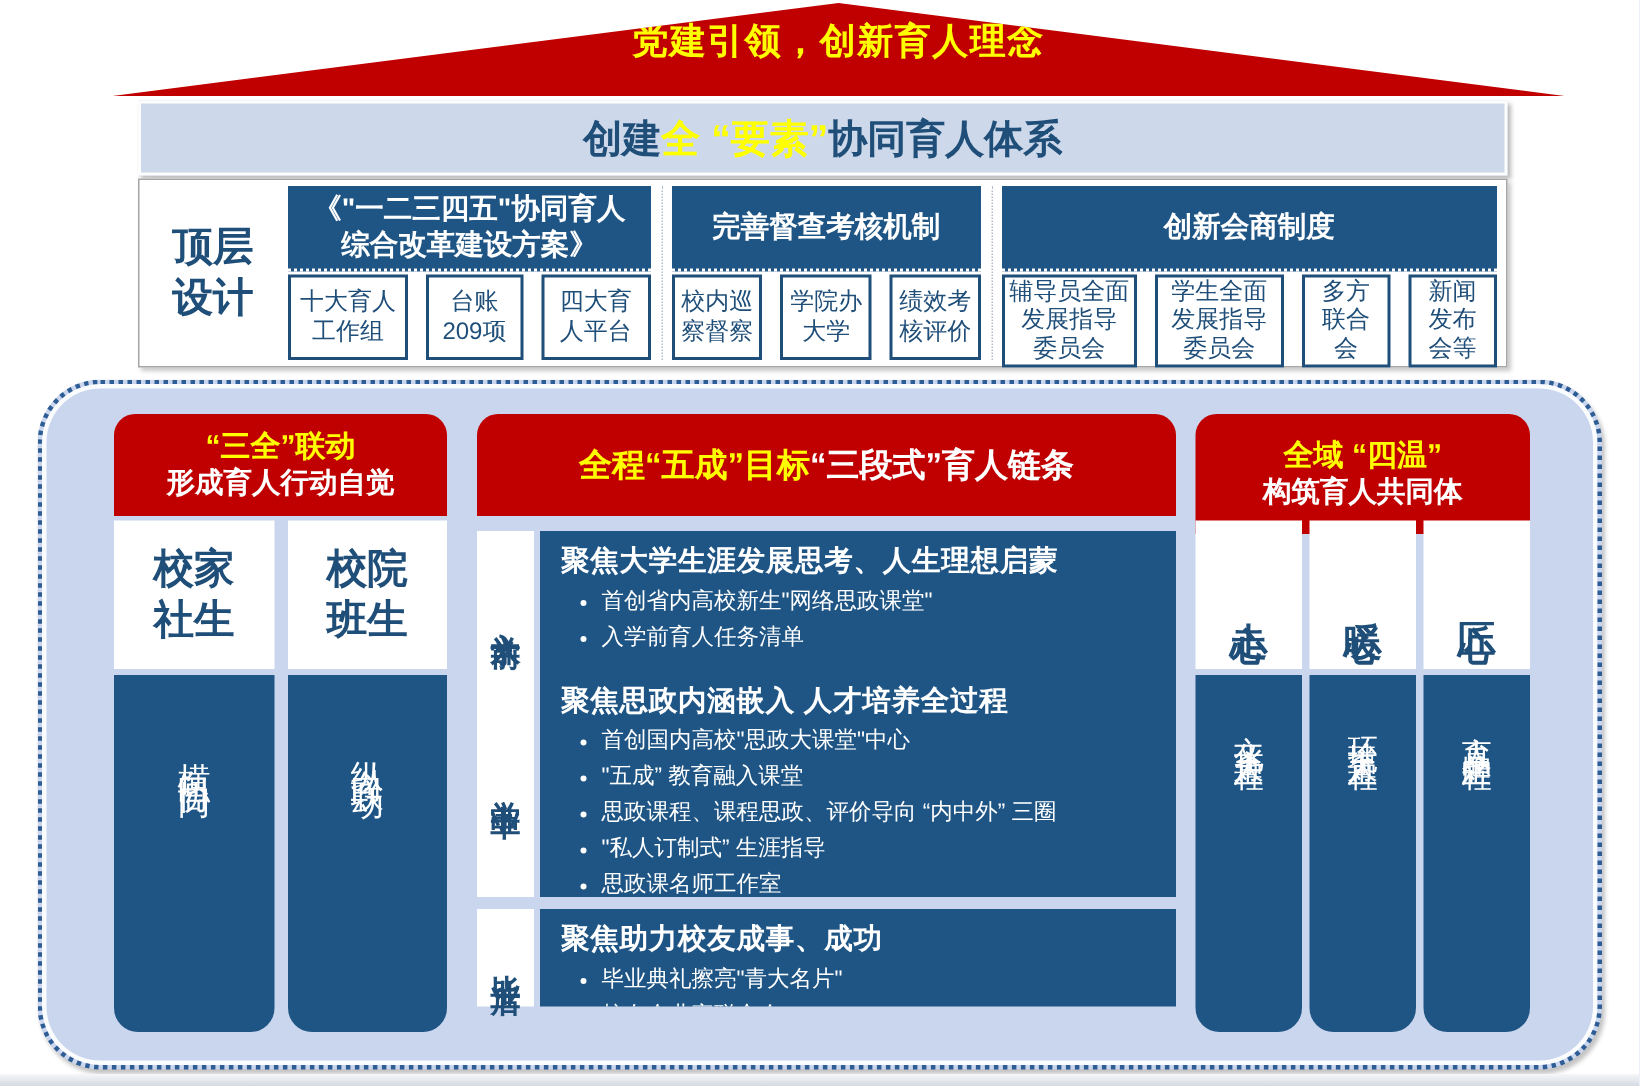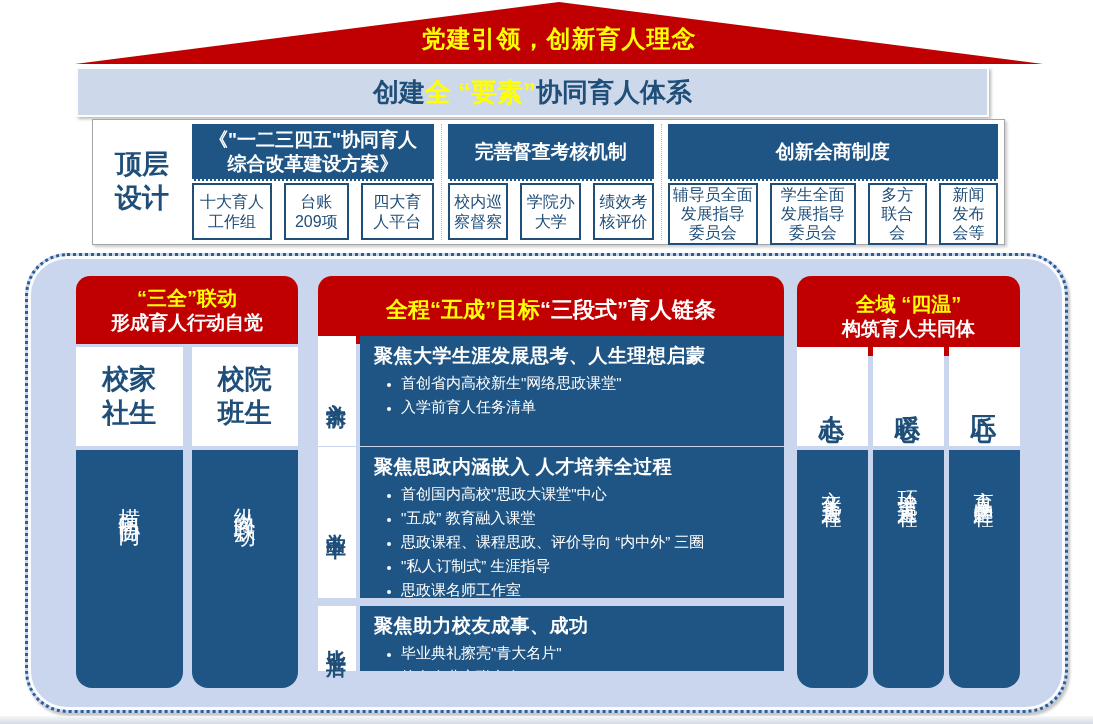--- a/index.html
+++ b/index.html
@@ -3,24 +3,24 @@
 <meta charset="utf-8">
 <style>
   * { margin:0; padding:0; box-sizing:border-box; }
   body { background:#fff; font-family:"Liberation Sans","DejaVu Sans",sans-serif; }
   .canvas { position:relative; width:1093px; height:724px; background:#fff; overflow:hidden; }
 
   
   .roof { position:absolute; left:75px; top:2px; width:968px; height:62px;
           background:#c00000; clip-path:polygon(50% 0, 100% 100%, 0 100%);
           display:flex; align-items:flex-end; justify-content:center; }
-  .roof-title { color:#ffff00; font-size:24px; font-weight:bold; padding-bottom:9px; letter-spacing:1px; }
-
-  
-  .banner { position:absolute; left:76px; top:67px; width:913px; height:50px;
+  .roof-title { color:#ffff00; font-size:24px; font-weight:bold; padding-bottom:21px; letter-spacing:1px; }
+
+  
+  .banner { position:absolute; left:92px; top:67px; width:913px; height:50px;
             background:#cdd9ea; border:2px solid #fdfdfd; box-shadow:2px 2px 3px #b9b9b9;
             display:flex; align-items:center; justify-content:center;
             font-size:26px; font-weight:bold; }
   .banner .blue { color:#1f4e79; }
   .banner .yellow { color:#ffff00; }
 
   
   .top-table { position:absolute; left:92px; top:119px; width:913px; height:126px;
                background:#fff; border:1px solid #a6a6a6; box-shadow:2px 2px 3px #c9c9c9;
                display:flex; padding:4px 6px; gap:7px; }
@@ -76,21 +76,21 @@
   .left-cols { left:76px; top:450px; width:222px; height:238px; gap:9px; }
   .left-cols .bluecol { flex:1; padding-top:40px; font-size:22px; letter-spacing:6px; }
 
   .right-cells { left:797px; top:347px; width:223px; height:99px; gap:5px; }
   .right-cells .wcell { flex:1; font-size:25px; letter-spacing:3px; }
   .right-cols { left:797px; top:450px; width:223px; height:238px; gap:5px; }
   .right-cols .bluecol { flex:1; padding-top:25px; font-size:20px; letter-spacing:4px; }
 
   
   .mid-row { position:absolute; left:318px; width:466px; display:flex; gap:4px; }
-  .row1 { top:336px; height:110px; }
+  .row1 { top:354px; height:110px; }
   .row2 { top:447px; height:151px; }
   .row3 { top:606px; height:65px; }
   .stage { flex:0 0 38px; background:#fff; color:#1f4e79; font-weight:bold; font-size:20px;
            display:flex; align-items:center; justify-content:center; letter-spacing:3px; }
   .mid-content { flex:1; background:#1f5584; color:#fff; padding:5px 8px 3px 14px; overflow:hidden; }
   .mid-title { font-size:19px; font-weight:bold; margin:2px 0 2px 0; letter-spacing:0.5px; }
   .mid-content ul { margin:2px 0 0 27px; font-size:15px; line-height:1.6; }
   .mid-content li::marker { color:#fff; font-size:12px; }
 </style>
 </head>

